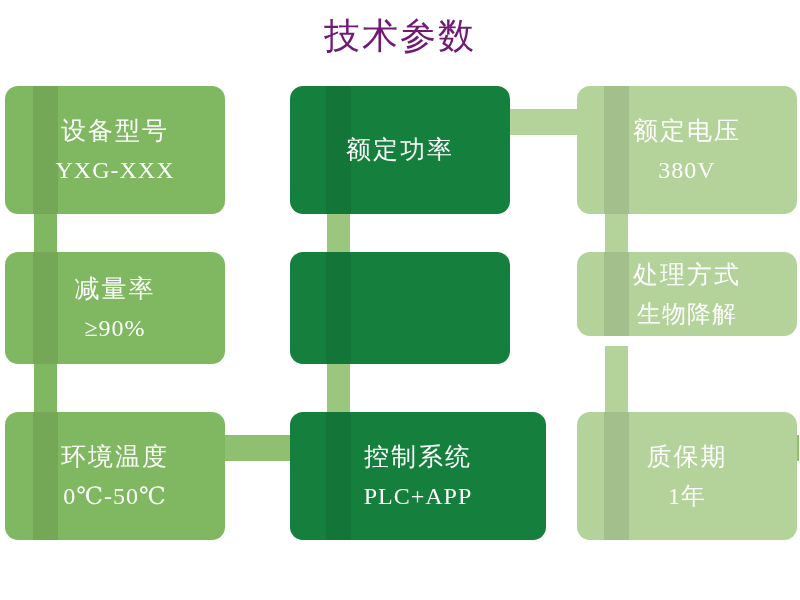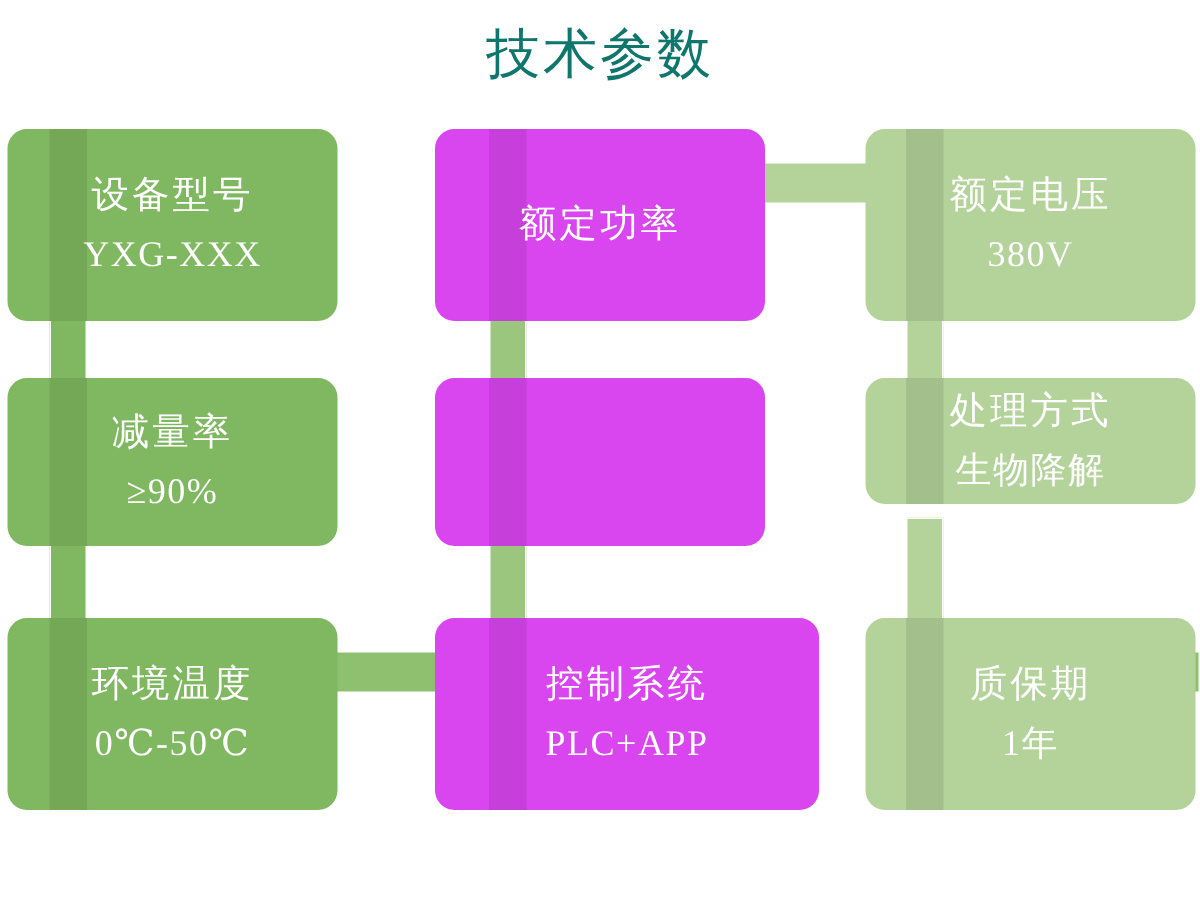--- a/index.html
+++ b/index.html
@@ -20,21 +20,21 @@
     background: #ffffff;
   }
   #page-title {
     position: absolute;
     left: 0;
     top: 14px;
     width: 800px;
     text-align: center;
     font-size: 36px;
     line-height: 44px;
-    color: #0f766e;
+    color: #701a75;
     font-family: "Liberation Serif", "DejaVu Serif", serif;
     letter-spacing: 2px;
     white-space: nowrap;
   }
 
   
   .connector {
     position: absolute;
     border: 1px solid #ffffff;
     box-sizing: border-box;
@@ -72,21 +72,21 @@
     white-space: nowrap;
   }
   .card-value {
     font-size: 24px;
     line-height: 38px;
     letter-spacing: 1px;
     white-space: nowrap;
   }
   
   .tint-1 { background: #7fb860; }
-  .tint-2 { background: #d946ef; }
+  .tint-2 { background: #15803d; }
   .tint-3 { background: #b3d39a; }
 </style>
 </head>
 <body>
 
 <div id="slide">
 
   <div id="page-title">技术参数</div>
 
   <div class="connector" style="left:33px; top:200px; width:25px; height:70px; background:#7fb860;"></div>

